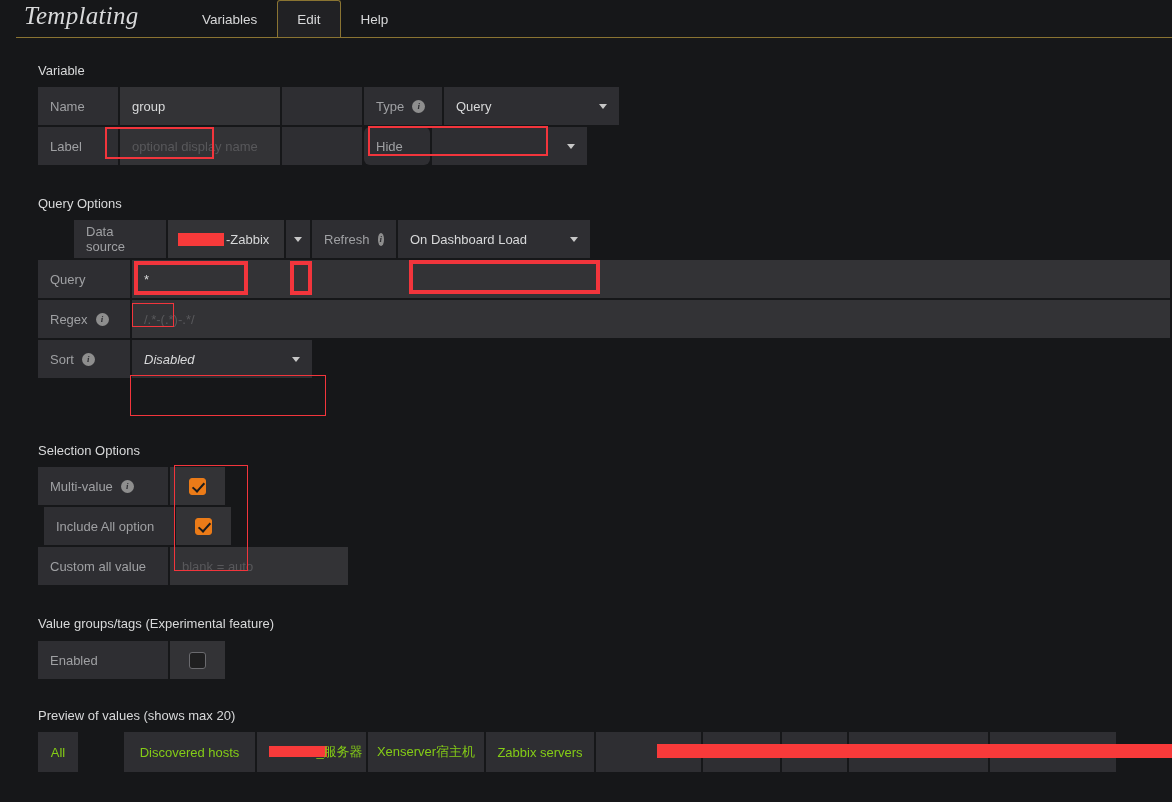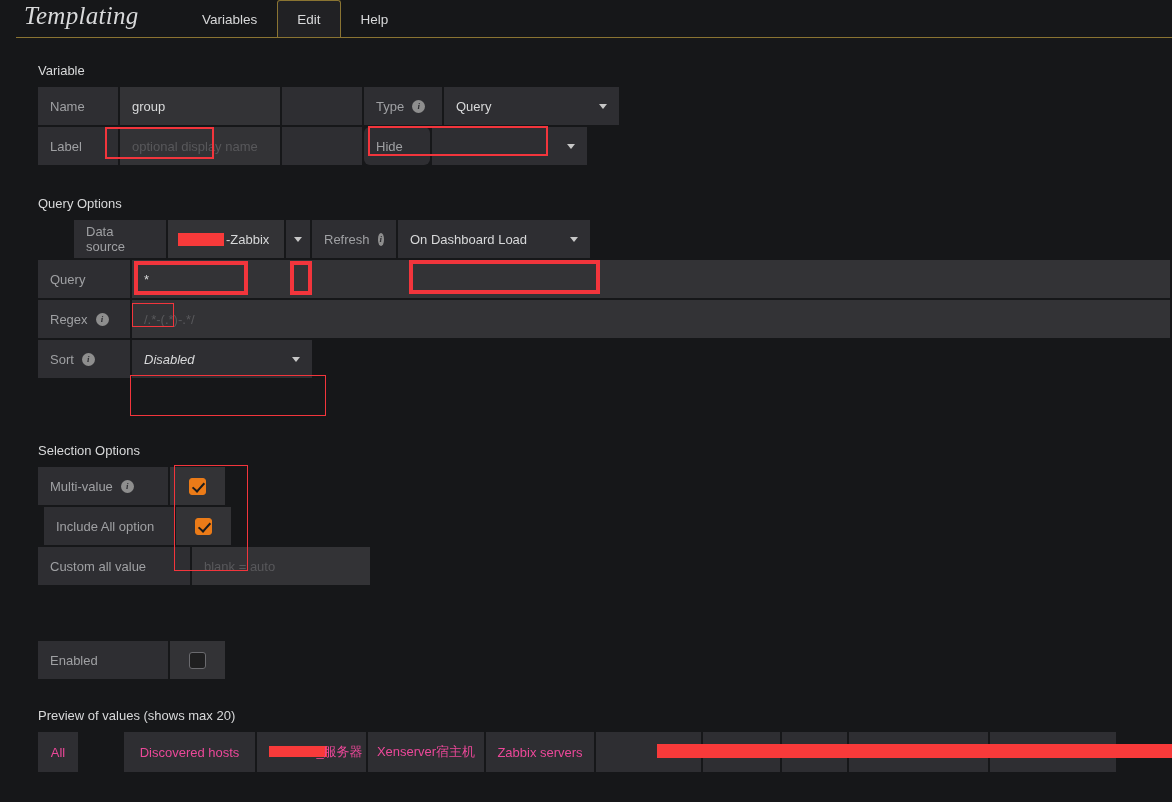--- a/index.html
+++ b/index.html
@@ -193,21 +193,21 @@
   }
 
   
   .preview-row {
     position: absolute;
     display: flex;
     height: 40px;
   }
   .chip {
     background: #2e2e32;
-    color: #ec4899;
+    color: #84cc16;
     font-size: 13px;
     display: flex;
     align-items: center;
     justify-content: center;
     padding: 0 14px;
     margin-right: 2px;
     height: 40px;
     white-space: nowrap;
   }
   .chip.redacted { color: transparent; }
@@ -349,26 +349,27 @@
   </div>
 
   <div class="row" style="left:44px; top:469px;">
     <div class="cell label" style="width:130px;">Include All option</div>
     <div class="cbx-wrap">
       <span class="cbx checked"></span>
     </div>
   </div>
 
   <div class="row" style="left:38px; top:509px;">
-    <div class="cell label" style="width:152px;">Custom all value</div>
+    <div class="cell label" style="width:130px;">Custom all value</div>
     <div class="cell input placeholder" style="width:178px;">blank = auto</div>
   </div>
 
   <div class="redbox thin" style="left:174px; top:427px; width:74px; height:106px;"></div>
 
+  <div class="section-title" style="left:38px; top:578px;">Value groups/tags (Experimental feature)</div>
 
   <div class="row" style="left:38px; top:603px;">
     <div class="cell label" style="width:130px;">Enabled</div>
     <div class="cbx-wrap">
       <span class="cbx"></span>
     </div>
   </div>
 
   <div class="section-title" style="left:38px; top:670px;">Preview of values (shows max 20)</div>
 

